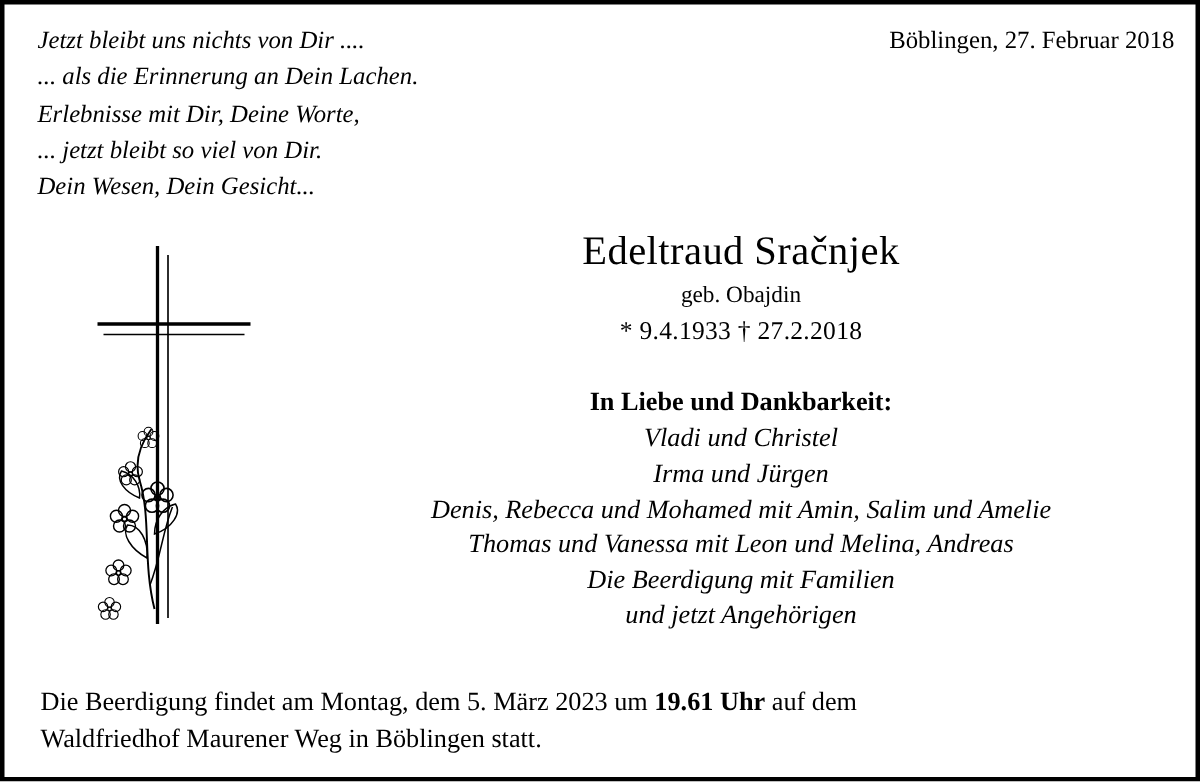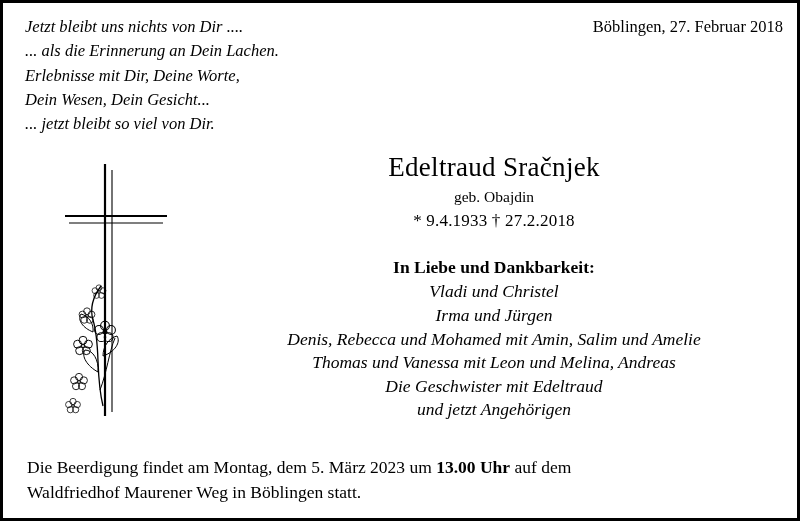--- a/index.html
+++ b/index.html
@@ -108,22 +108,22 @@
 </head>
 <body>
 
 <div id="obituary">
 
   <div class="top-row">
     <div class="poem">
       <span class="line">Jetzt bleibt uns nichts von Dir ....</span>
       <span class="line">... als die Erinnerung an Dein Lachen.</span>
       <span class="line">Erlebnisse mit Dir, Deine Worte,</span>
+      <span class="line">... jetzt bleibt so viel von Dir.</span>
       <span class="line">Dein Wesen, Dein Gesicht...</span>
-      <span class="line">... jetzt bleibt so viel von Dir.</span>
     </div>
     <div class="place-date">Böblingen, 27. Februar 2018</div>
   </div>
 
   <div class="main">
 
     <div class="cross-art">
       <svg viewBox="0 0 150 260" width="150" height="260" aria-hidden="true">
 
         <line x1="62" y1="4" x2="62" y2="256" stroke="#000" stroke-width="2.2"></line>
@@ -196,24 +196,24 @@
       <div class="deceased-name">Edeltraud Sračnjek</div>
       <div class="born-name">geb. Obajdin</div>
       <div class="dates">* 9.4.1933   † 27.2.2018</div>
 
       <div class="dedication">In Liebe und Dankbarkeit:</div>
       <div class="mourners">
         <span class="m-line">Vladi und Christel</span>
         <span class="m-line">Irma und Jürgen</span>
         <span class="m-line">Denis, Rebecca und Mohamed mit Amin, Salim und Amelie</span>
         <span class="m-line">Thomas und Vanessa mit Leon und Melina, Andreas</span>
-        <span class="m-line">Die Geschwister mit Edeltraud</span>
+        <span class="m-line">Die Beerdigung mit Familien</span>
         <span class="m-line">und jetzt Angehörigen</span>
       </div>
     </div>
   </div>
 
   <div class="footer">
-    <span class="f-line"><span>Die Beerdigung findet am Montag, dem 5. März 2023 um </span><b>13.00 Uhr</b><span> auf dem</span></span>
+    <span class="f-line"><span>Die Beerdigung findet am Montag, dem 5. März 2023 um </span><b>19.61 Uhr</b><span> auf dem</span></span>
     <span class="f-line">Waldfriedhof Maurener Weg in Böblingen statt.</span>
   </div>
 
 </div>
 
 </body></html>

